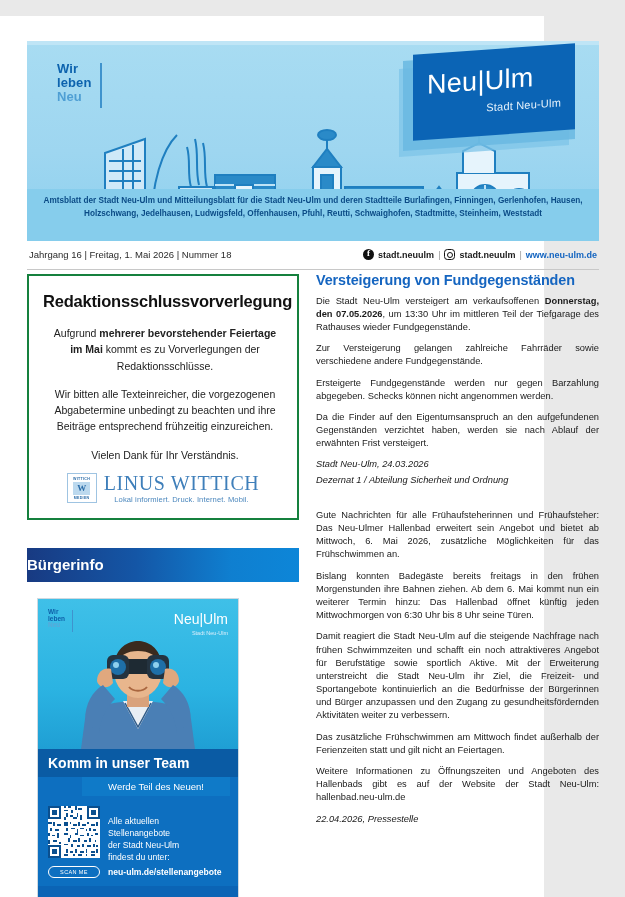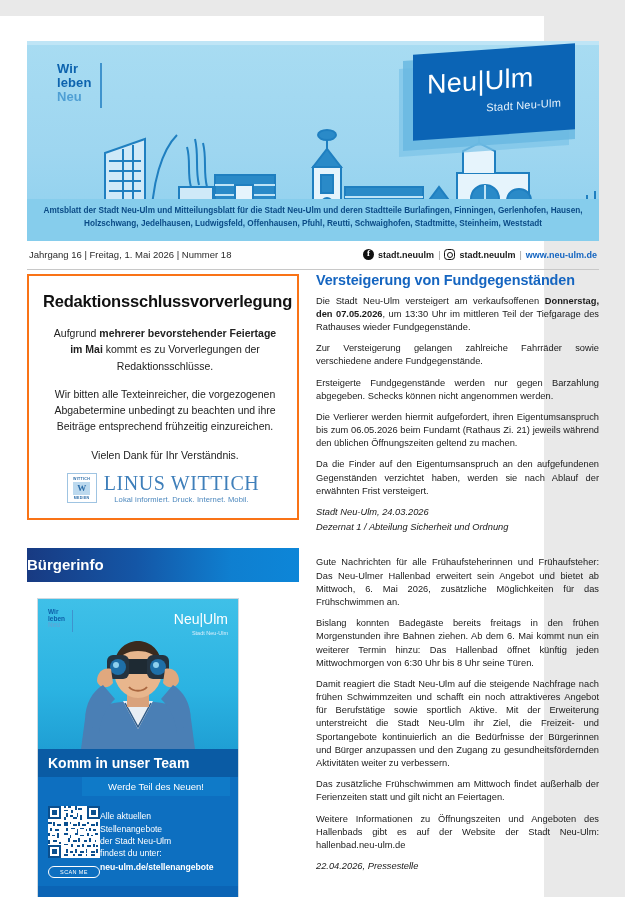--- a/index.html
+++ b/index.html
@@ -48,21 +48,21 @@
     white-space:nowrap;
   }
   .logo-name i{font-style:normal;font-weight:300;}
   .logo-sub{
     position:absolute;right:14px;top:52px;
     font-size:11px;color:#e4f1fb;letter-spacing:.2px;
   }
   .mh-foot{
     position:absolute;left:0;bottom:0;width:100%;
     background:#86cdec;
-    padding:6px 14px 11px 14px;
+    padding:6px 14px 21px 14px;
     box-sizing:border-box;
     font-size:8.2px;color:#0b4b86;line-height:1.5;text-align:center;
     font-weight:bold;
   }
   
   .issueline{
     position:absolute;left:27px;top:231px;width:572px;height:22px;
     border-bottom:1px solid #c8c8c8;
   }
   .issue-left{position:absolute;left:2px;top:2px;font-size:9.5px;color:#2b2b2b;}
@@ -71,21 +71,21 @@
   .issue-right .url{color:#1565c0;}
   .ic-fb{width:11px;height:11px;border-radius:50%;background:#111;display:inline-block;position:relative;}
   .ic-fb:after{content:"f";position:absolute;left:4px;top:-1px;color:#fff;font-size:9px;font-weight:bold;font-family:"Liberation Serif",serif;}
   .ic-ig{width:11px;height:11px;border:1.6px solid #111;border-radius:3.4px;display:inline-block;position:relative;box-sizing:border-box;}
   .ic-ig:after{content:"";position:absolute;left:2px;top:2px;width:4px;height:4px;border:1.4px solid #111;border-radius:50%;}
   
   .col-left{position:absolute;left:27px;top:258px;width:272px;}
   .col-right{position:absolute;left:316px;top:256px;width:283px;}
   
   .edbox{
-    border:2px solid #f97316;
+    border:2px solid #15803d;
     padding:12px 14px 14px 14px;
     box-sizing:border-box;
     text-align:center;
     background:#fff;
   }
   .edbox h2{
     margin:4px 0 14px 0;font-size:16.5px;color:#111;font-weight:bold;letter-spacing:-.2px;
   }
   .edbox p{margin:0 0 12px 4px;font-size:10.5px;color:#222;line-height:1.55;}
   .edbox p.last{margin-bottom:10px;}
@@ -127,21 +127,21 @@
   .ja-logo .s{font-size:5.5px;color:#dbeefb;margin-top:3px;}
   .person{position:absolute;left:50%;bottom:0;transform:translateX(-50%);width:150px;height:112px;}
   .ja-title{
     background:#0a5ba4;color:#fff;font-size:14px;font-weight:bold;
     padding:6px 10px 6px 10px;
   }
   .ja-sub{
     background:#0f7ac8;color:#fff;font-size:9.5px;
     margin:0 8px 0 44px;padding:4px 8px;text-align:center;
   }
-  .ja-body{display:flex;padding:10px 10px 8px 10px;align-items:center;}
+  .ja-body{display:flex;gap:8px;padding:10px 10px 8px 10px;align-items:flex-end;}
   .qr{width:52px;}
   .qr-img{width:52px;height:52px;background:#fff;}
   .scanme{
     margin-top:4px;border:1px solid #fff;border-radius:8px;
     font-size:5.5px;color:#fff;text-align:center;padding:2px 0;letter-spacing:.4px;
   }
   .ja-lines{font-size:8.6px;color:#fff;line-height:1.42;}
   .ja-lines .url{font-weight:bold;margin-top:2px;}
   .ja-foot{height:12px;background:#0b64b5;}
   
@@ -417,21 +417,20 @@
     </div>
   </div>
 
   <div class="col-right">
 
     <div class="art">
       <h1>Versteigerung von Fundgegenständen</h1>
       <p>Die Stadt Neu-Ulm versteigert am verkaufsoffenen <b>Donnerstag, den 07.05.2026</b>, um 13:30 Uhr im mittleren Teil der Tiefgarage des Rathauses wieder Fundgegenstände.</p>
       <p>Zur Versteigerung gelangen zahlreiche Fahrräder sowie verschiedene andere Fundgegenstände.</p>
       <p>Ersteigerte Fundgegenstände werden nur gegen Barzahlung abgegeben. Schecks können nicht angenommen werden.</p>
-      <p>Die Verlierer werden hiermit aufgefordert, ihren Eigentumsanspruch bis zum 06.05.2026 beim Fundamt (Rathaus Zi. 21) jeweils während den üblichen Öffnungszeiten geltend zu machen.</p>
       <p>Da die Finder auf den Eigentumsanspruch an den aufgefundenen Gegenständen verzichtet haben, werden sie nach Ablauf der erwähnten Frist versteigert.</p>
       <p class="credit">Stadt Neu-Ulm, 24.03.2026</p>
       <p class="credit last">Dezernat 1 / Abteilung Sicherheit und Ordnung</p>
     </div>
 
     <div class="art second">
       <p>Gute Nachrichten für alle Frühaufsteherinnen und Frühaufsteher: Das Neu-Ulmer Hallenbad erweitert sein Angebot und bietet ab Mittwoch, 6. Mai 2026, zusätzliche Möglichkeiten für das Frühschwimmen an.</p>
       <p>Bislang konnten Badegäste bereits freitags in den frühen Morgenstunden ihre Bahnen ziehen. Ab dem 6. Mai kommt nun ein weiterer Termin hinzu: Das Hallenbad öffnet künftig jeden Mittwochmorgen von 6:30 Uhr bis 8 Uhr seine Türen.</p>
       <p>Damit reagiert die Stadt Neu-Ulm auf die steigende Nachfrage nach frühen Schwimmzeiten und schafft ein noch attraktiveres Angebot für Berufstätige sowie sportlich Aktive. Mit der Erweiterung unterstreicht die Stadt Neu-Ulm ihr Ziel, die Freizeit- und Sportangebote kontinuierlich an die Bedürfnisse der Bürgerinnen und Bürger anzupassen und den Zugang zu gesundheitsfördernden Aktivitäten weiter zu verbessern.</p>
       <p>Das zusätzliche Frühschwimmen am Mittwoch findet außerhalb der Ferienzeiten statt und gilt nicht an Feiertagen.</p>

